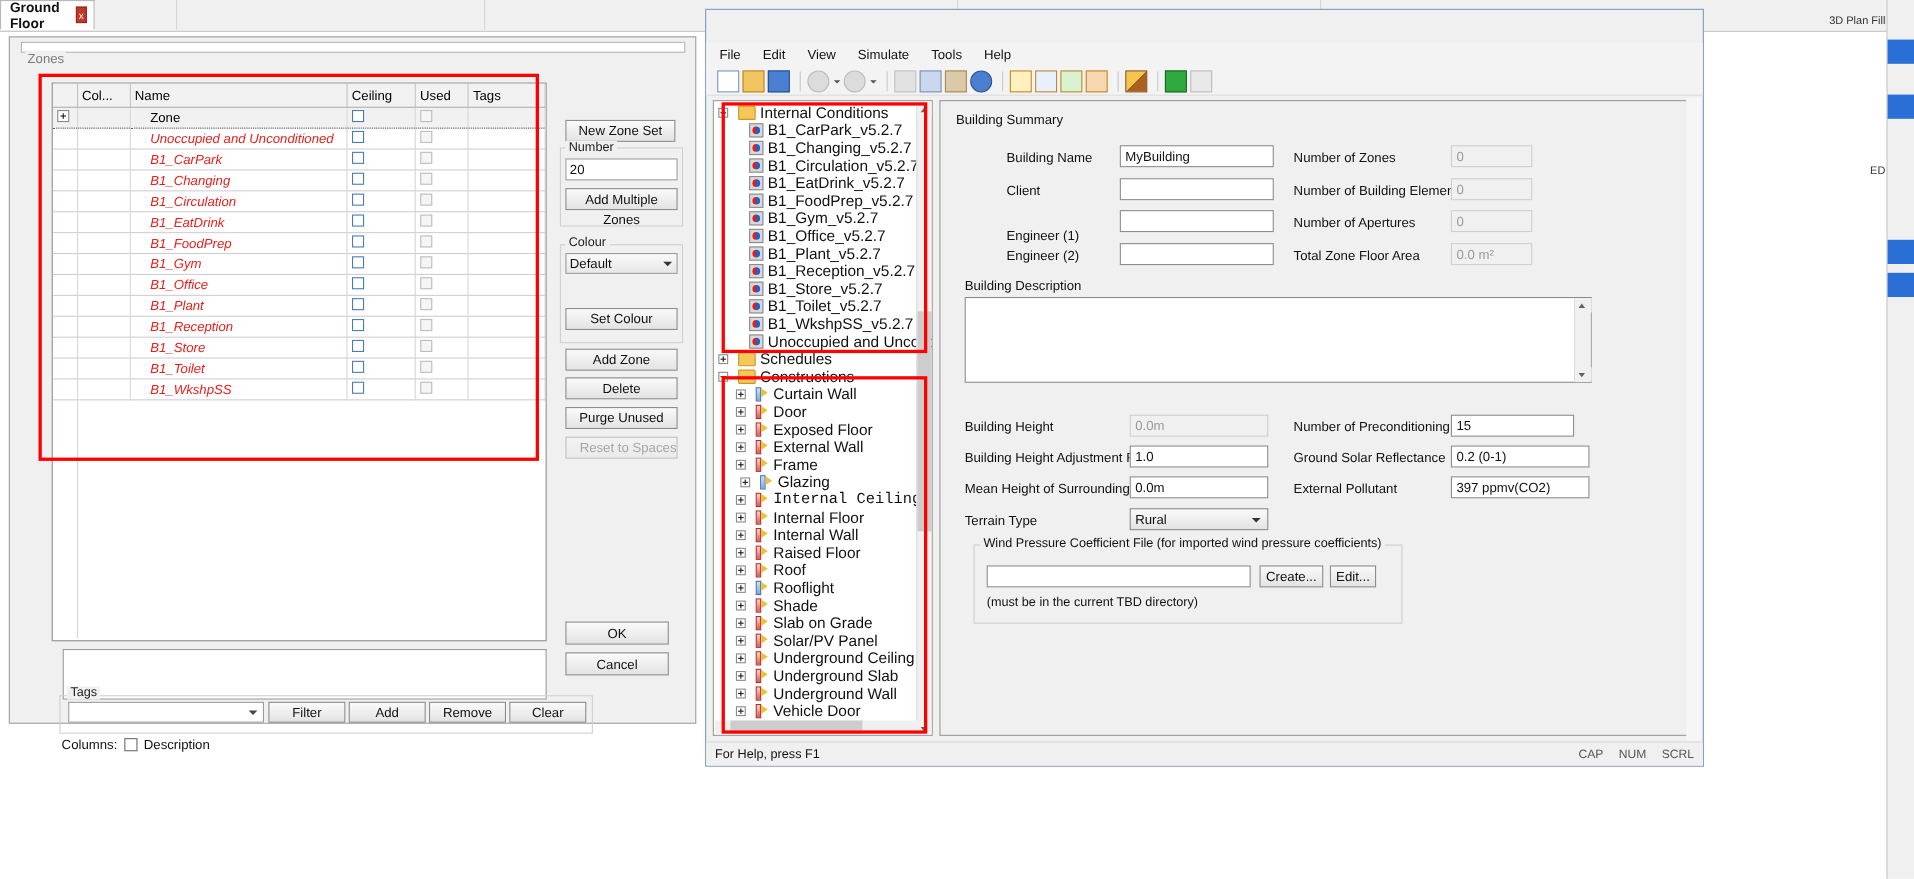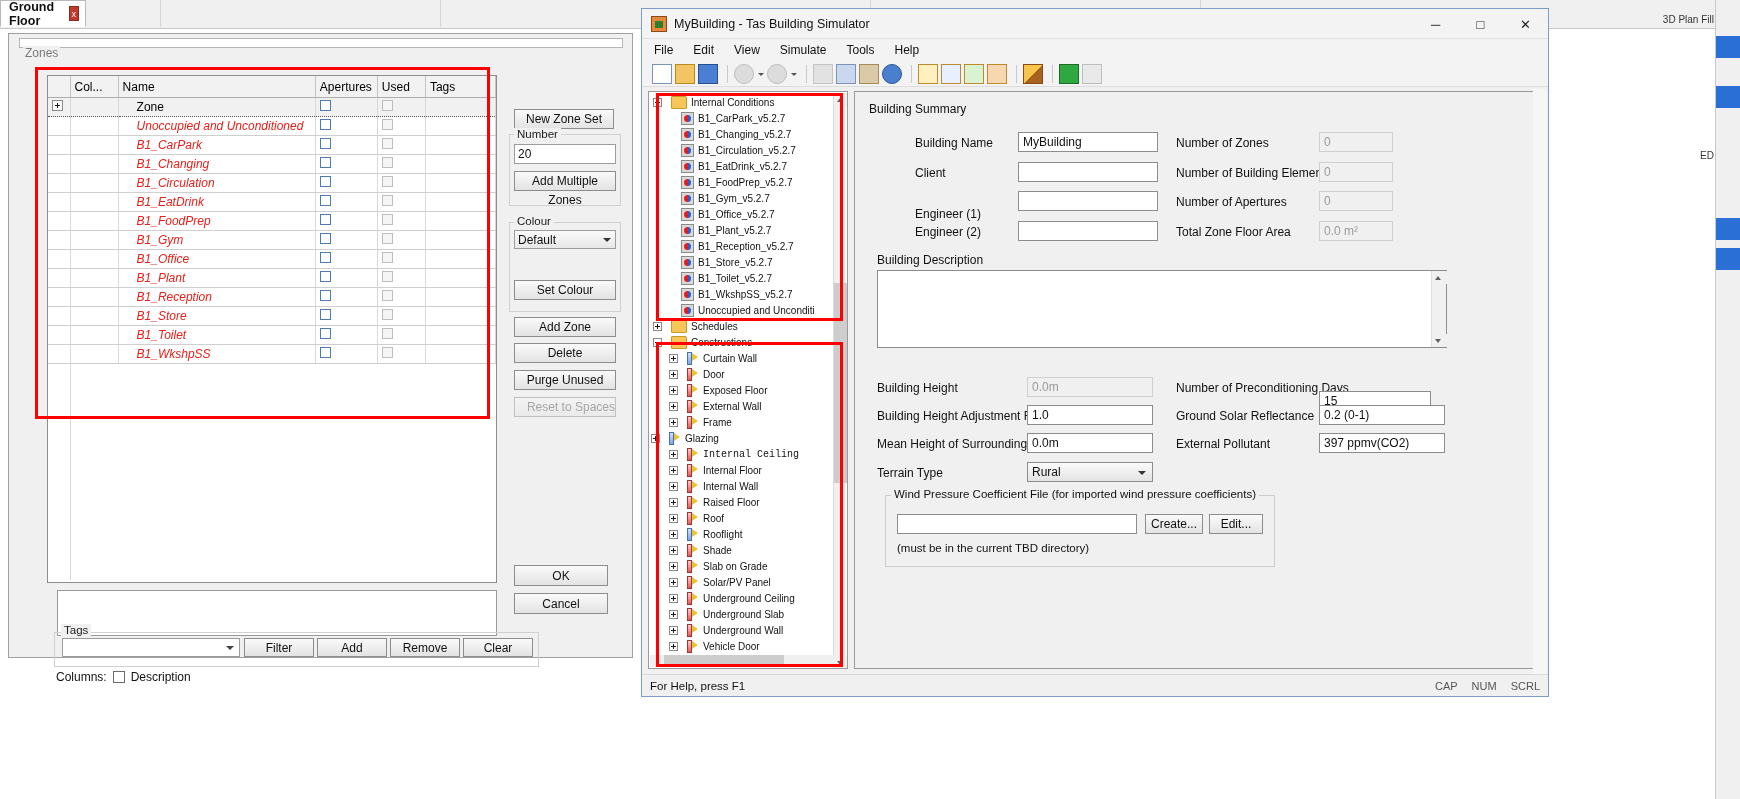--- a/index.html
+++ b/index.html
@@ -83,21 +83,21 @@
   .tas-menu{position:absolute;left:0;top:30px;width:100%;height:22px;background:#f3f3f3;display:flex;align-items:center;padding-left:12px;box-sizing:border-box;}
   .tas-menu span{font-size:12px;color:#111;margin-right:20px;}
   .tas-toolbar{position:absolute;left:0;top:52px;width:100%;height:26px;background:#f3f3f3;border-bottom:1px solid #dcdcdc;box-sizing:border-box;display:flex;align-items:center;padding-left:8px;}
   .tbtn{width:20px;height:20px;margin-right:3px;position:relative;box-sizing:border-box;}
   .tsep{width:1px;height:18px;background:#c9c9c9;margin:0 6px;}
   .tdrop{width:8px;height:20px;position:relative;margin-right:2px;}
   .tdrop:after{content:"";position:absolute;left:1px;top:9px;width:0;height:0;border-left:3px solid transparent;border-right:3px solid transparent;border-top:3px solid #555;}
 
   .tas-body{position:absolute;left:4px;top:80px;width:900px;height:585px;background:#f0f0f0;}
   .tree-pane{position:absolute;left:2px;top:2px;width:200px;height:578px;background:#fff;border:1px solid #9a9a9a;box-sizing:border-box;overflow:hidden;}
-  .tnode{height:16px;display:flex;align-items:center;font-size:10px;white-space:nowrap;padding-left:4px;color:#111;}
+  .tnode{height:16px;display:flex;align-items:center;font-size:14px;white-space:nowrap;padding-left:4px;color:#111;}
   .tplus{width:9px;height:9px;border:1px solid #8a8a8a;background:#fff;position:relative;box-sizing:border-box;margin-right:3px;flex:0 0 auto;}
   .tplus:before{content:"";position:absolute;left:1px;top:3px;width:5px;height:1px;background:#1a1a1a;}
   .tplus.plus:after{content:"";position:absolute;left:3px;top:1px;width:1px;height:5px;background:#1a1a1a;}
   .tdots{width:12px;flex:0 0 auto;}
   .tfolder{width:14px;height:11px;flex:0 0 auto;margin-right:4px;background:#f6c659;border:1px solid #c79a24;border-radius:1px 2px 1px 1px;}
   .ticon-cond{width:13px;height:13px;flex:0 0 auto;margin-right:4px;background:#d9d9d9;border:1px solid #8b8b8b;position:relative;box-sizing:border-box;}
   .ticon-cond:after{content:"";position:absolute;left:2px;top:2px;width:7px;height:7px;border-radius:50%;
      background:linear-gradient(90deg,#e02020 0 50%,#1f5fd0 50% 100%);}
   .ticon-con{width:13px;height:13px;flex:0 0 auto;margin-right:4px;position:relative;}
   .ticon-con .bar{position:absolute;left:1px;top:0;width:5px;height:13px;background:linear-gradient(#ffd0d0,#e05a5a);border:1px solid #b03030;box-sizing:border-box;}
@@ -168,21 +168,21 @@
           <col class="c-name">
           <col class="c-ext">
           <col class="c-used">
           <col class="c-tags">
       </colgroup>
       <thead>
         <tr>
           <th></th>
           <th>Col...</th>
           <th>Name</th>
-          <th>Apertures</th>
+          <th>Ceiling</th>
           <th>Used</th>
           <th>Tags</th>
         </tr>
       </thead>
       <tbody id="zgrid-body">
           <tr class="zone-root">
             <td class="sel"><span class="expander"></span></td>
             <td class="sel"></td>
             <td class="sel"><span class="zname-root">Zone</span></td>
             <td class="cbcell sel"><span class="cb"></span></td>
@@ -432,29 +432,20 @@
 
   <div class="cols-row">
     <span>Columns:</span>
     <span class="cols-cb"></span>
     <span>Description</span>
   </div>
 </div>
 
 <div id="tas">
 
-  <div class="tas-title">
-    <span class="tas-icon"></span>
-    <span class="tas-titletext">MyBuilding - Tas Building Simulator</span>
-    <span class="wbtns">
-      <span class="wbtn">─</span>
-      <span class="wbtn">□</span>
-      <span class="wbtn close">✕</span>
-    </span>
-  </div>
 
   <div class="tas-menu" id="tas-menu">
       <span>File</span>
       <span>Edit</span>
       <span>View</span>
       <span>Simulate</span>
       <span>Tools</span>
       <span>Help</span>
     </div>
 
@@ -609,21 +600,21 @@
           </div>
           <div class="tnode" style="padding-left: 20px;">
             <span class="tplus plus"></span>
             <span class="tdots" style="width: 5px;"></span>
             <span class="ticon-con">
               <span class="bar"></span>
               <span class="fl"></span>
             </span>
             <span>Frame</span>
           </div>
-          <div class="tnode" style="padding-left: 2px;">
+          <div class="tnode" style="padding-left: 24px;">
             <span class="tplus plus"></span>
             <span class="tdots" style="width: 5px;"></span>
             <span class="ticon-con">
               <span class="bar g"></span>
               <span class="fl"></span>
             </span>
             <span>Glazing</span>
           </div>
           <div class="tnode" style="padding-left: 20px; font-family: Liberation Mono, monospace;">
             <span class="tplus plus"></span>
@@ -800,33 +791,33 @@
       <div class="fld-label" style="left:22px;top:345px;">Mean Height of Surroundings</div>
       <div class="fld-input" style="left:172px;top:341px;width:126px;">0.0m</div>
 
       <div class="fld-label" style="left:22px;top:374px;">Terrain Type</div>
       <div class="combo2" style="left:172px;top:370px;width:126px;">
         <span>Rural</span>
         <span class="arr"></span>
       </div>
 
       <div class="fld-label" style="left:321px;top:289px;">Number of Preconditioning Days</div>
-      <div class="fld-input" style="left:464px;top:285px;width:112px;margin-top:14px;">15</div>
+      <div class="fld-input" style="left:464px;top:285px;width:112px;">15</div>
 
       <div class="fld-label" style="left:321px;top:317px;">Ground Solar Reflectance</div>
       <div class="fld-input" style="left:464px;top:313px;width:126px;">0.2 (0-1)</div>
 
       <div class="fld-label" style="left:321px;top:345px;">External Pollutant</div>
       <div class="fld-input" style="left:464px;top:341px;width:126px;">397 ppmv(CO2)</div>
 
       <div class="wpc-grp" style="left:30px;top:403px;width:390px;height:72px;"></div>
       <div class="wpc-title" style="left:36px;top:396px;">Wind Pressure Coefficient File (for imported wind pressure coefficients)</div>
       <div class="fld-input" style="left:42px;top:422px;width:240px;"></div>
       <div class="btn" style="position:absolute;left:290px;top:422px;width:58px;height:20px;line-height:19px;">Create...</div>
-      <div class="btn" style="position:absolute;left:354px;top:422px;width:54px;height:20px;line-height:19px;">Edit...</div>
+      <div class="btn" style="position:absolute;left:354px;top:422px;width:42px;height:20px;line-height:19px;">Edit...</div>
       <div class="hint" style="left:42px;top:450px;">(must be in the current TBD directory)</div>
     </div>
   </div>
 
   <div class="vscroll-outer"></div>
 
   <div class="tas-status">
     <span class="msg">For Help, press F1</span>
     <span class="pads" id="status-pads">
         <span>CAP</span>

